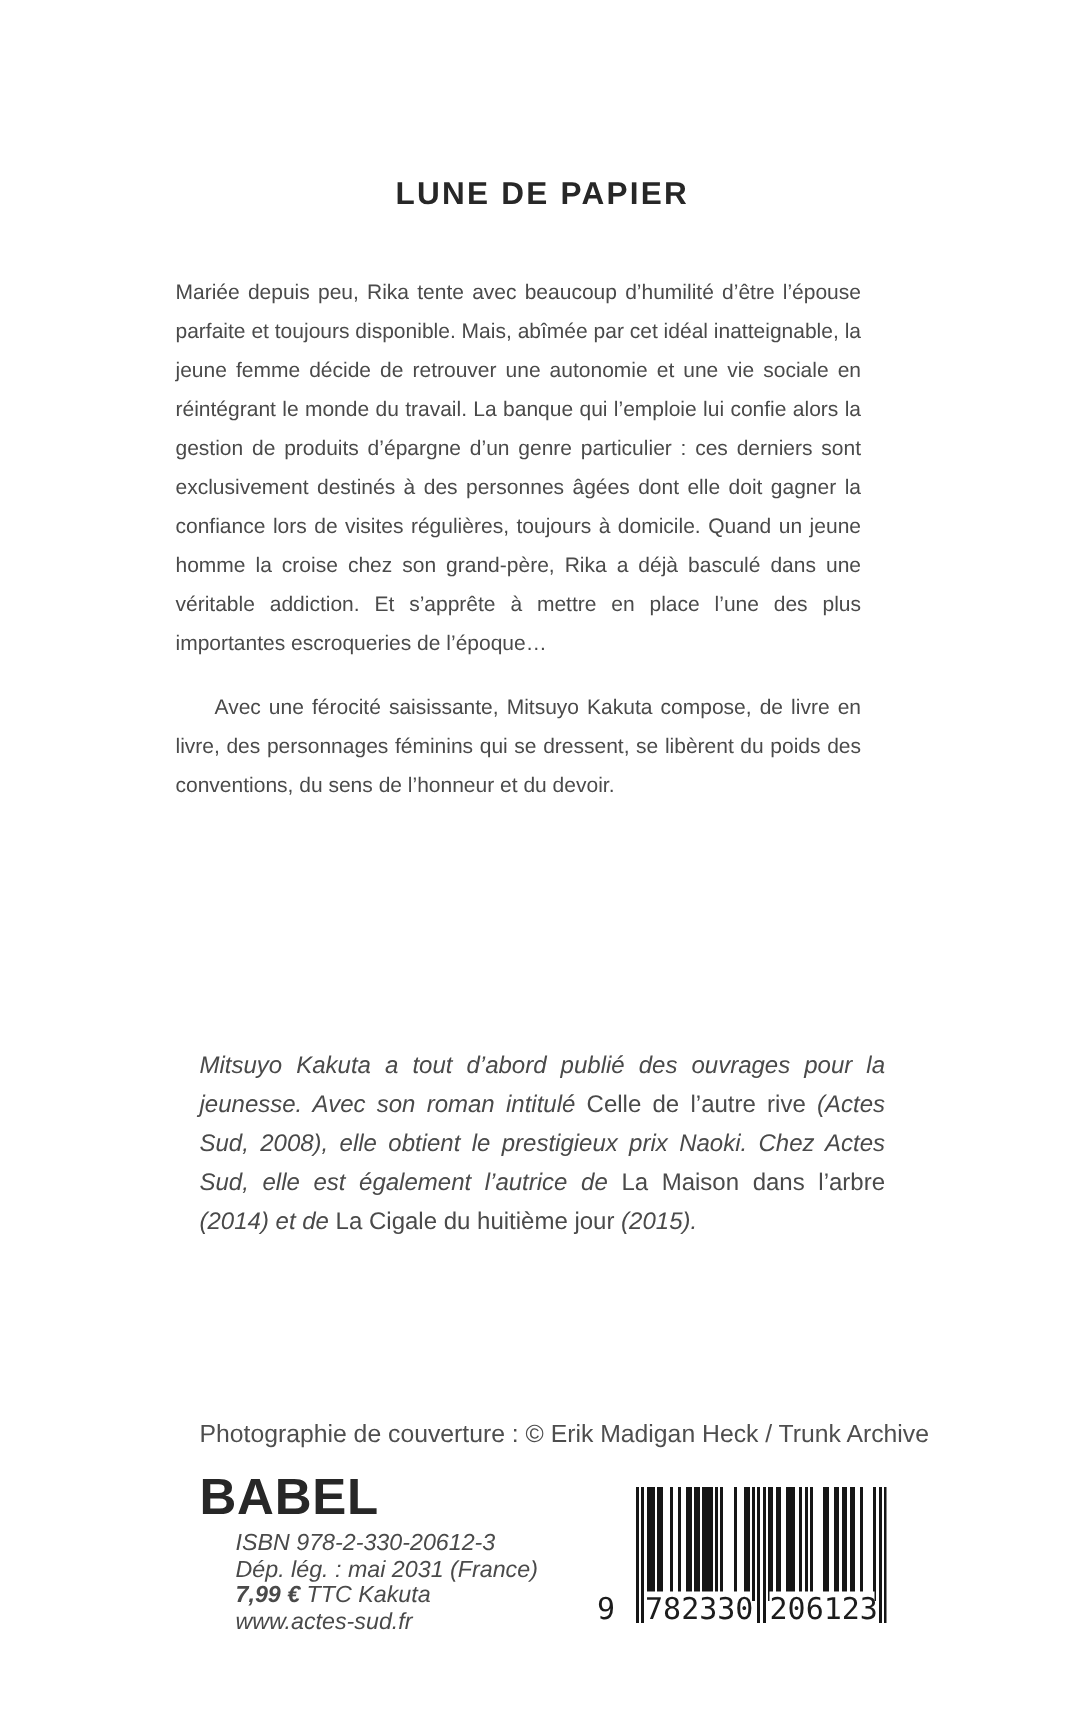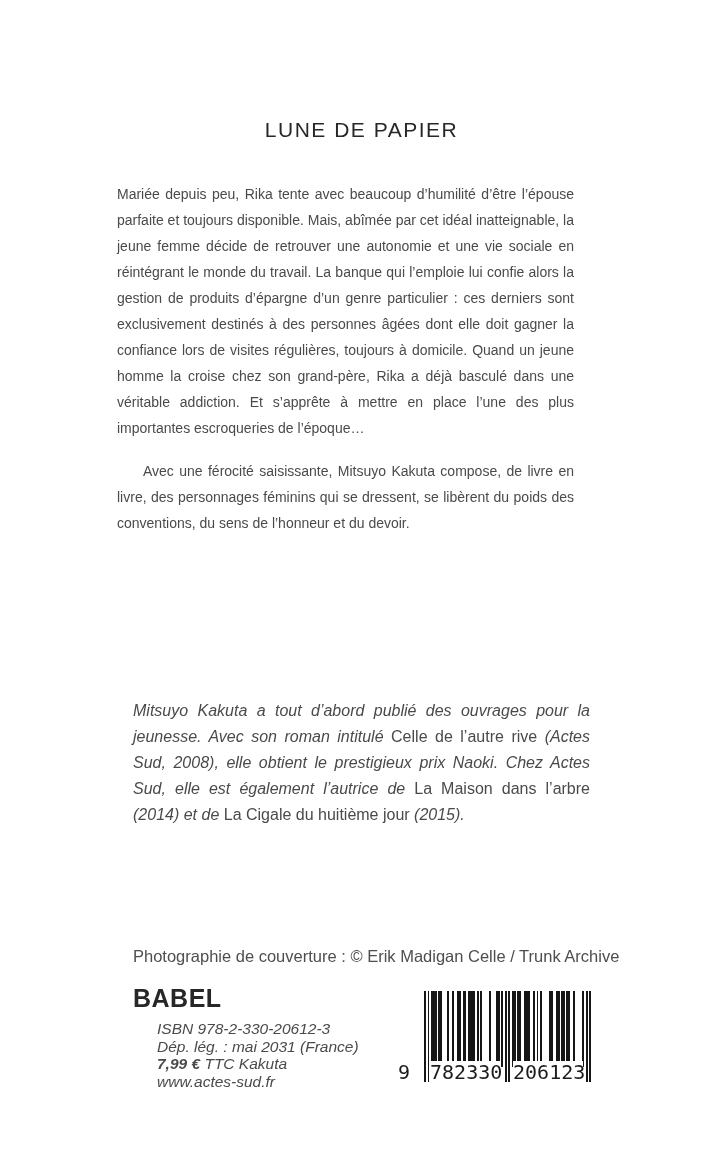--- a/index.html
+++ b/index.html
@@ -2,40 +2,40 @@
 <html><head>
 <meta charset="utf-8">
 <style>
   html,body{margin:0;padding:0;background:#ffffff;}
   .page{
     position:relative;width:720px;height:1152px;background:#ffffff;
     font-family:"Liberation Sans",sans-serif;color:#484848;overflow:hidden;
   }
   .title{
     position:absolute;left:133px;top:118px;width:457px;text-align:center;
-    font-size:21px;font-weight:400;letter-spacing:1.5px;color:#272727;line-height:24px;
+    font-size:21px;font-weight:700;letter-spacing:1.5px;color:#272727;line-height:24px;
   }
   .synopsis{
     position:absolute;left:117px;top:181px;width:457px;
     font-size:14px;line-height:26px;text-align:justify;color:#4a4a4a;
   }
   .synopsis p{margin:0;}
   .synopsis p + p{text-indent:26px;margin-top:17px;}
   .bio{
     position:absolute;left:133px;top:682px;width:457px;
     font-size:16px;line-height:26px;text-align:justify;font-style:italic;color:#4a4a4a;
   }
   .bio .seg-roman{font-style:normal;}
   .credit{
     position:absolute;left:133px;top:947px;width:500px;
     font-size:16.5px;color:#4e4e4e;
   }
   .babel{
     position:absolute;left:133px;top:984px;
-    font-size:25px;font-weight:700;letter-spacing:.5px;color:#272727;line-height:28px;
+    font-size:34px;font-weight:700;letter-spacing:.5px;color:#272727;line-height:28px;
   }
   .imprint{
     position:absolute;left:133px;top:1020px;
     font-size:15.5px;line-height:17.5px;font-style:italic;color:#4a4a4a;margin-left:24px;
   }
   .imprint .price-amount{font-weight:700;}
   .barcode{
     position:absolute;left:424px;top:991px;width:167px;height:101px;background:#fff;
   }
   .barcode svg{display:block;position:absolute;left:0;top:0;}
@@ -59,21 +59,21 @@
 
   <div class="title">LUNE DE PAPIER</div>
 
   <div class="synopsis">
     <p>Mariée depuis peu, Rika tente avec beaucoup d’humilité d’être l’épouse parfaite et toujours disponible. Mais, abîmée par cet idéal inatteignable, la jeune femme décide de retrouver une autonomie et une vie sociale en réintégrant le monde du travail. La banque qui l’emploie lui confie alors la gestion de produits d’épargne d’un genre particulier : ces derniers sont exclusivement destinés à des personnes âgées dont elle doit gagner la confiance lors de visites régulières, toujours à domicile. Quand un jeune homme la croise chez son grand-père, Rika a déjà basculé dans une véritable addiction. Et s’apprête à mettre en place l’une des plus importantes escroqueries de l’époque…</p>
     <p>Avec une férocité saisissante, Mitsuyo Kakuta compose, de livre en livre, des personnages féminins qui se dressent, se libèrent du poids des conventions, du sens de l’honneur et du devoir.</p>
   </div>
 
   <p class="bio"><span class="seg-italic">Mitsuyo Kakuta a tout d’abord publié des ouvrages pour la jeunesse. Avec son roman intitulé </span><span class="seg-roman">Celle de l’autre rive</span><span class="seg-italic"> (Actes Sud, 2008), elle obtient le prestigieux prix Naoki. Chez Actes Sud, elle est également l’autrice de </span><span class="seg-roman">La Maison dans l’arbre</span><span class="seg-italic"> (2014) et de </span><span class="seg-roman">La Cigale du huitième jour</span><span class="seg-italic"> (2015).</span></p>
 
-  <div class="credit">Photographie de couverture : © Erik Madigan Celle / Trunk Archive</div>
+  <div class="credit">Photographie de couverture : © Erik Madigan Heck / Trunk Archive</div>
 
   <div class="babel">BABEL</div>
 
   <div class="imprint">
     <div>ISBN 978-2-330-20612-3</div>
     <div>Dép. lég. : mai 2031 (France)</div>
     <div><span class="price-amount">7,99 €</span><span> TTC Kakuta</span></div>
     <div>www.actes-sud.fr</div>
   </div>
 

